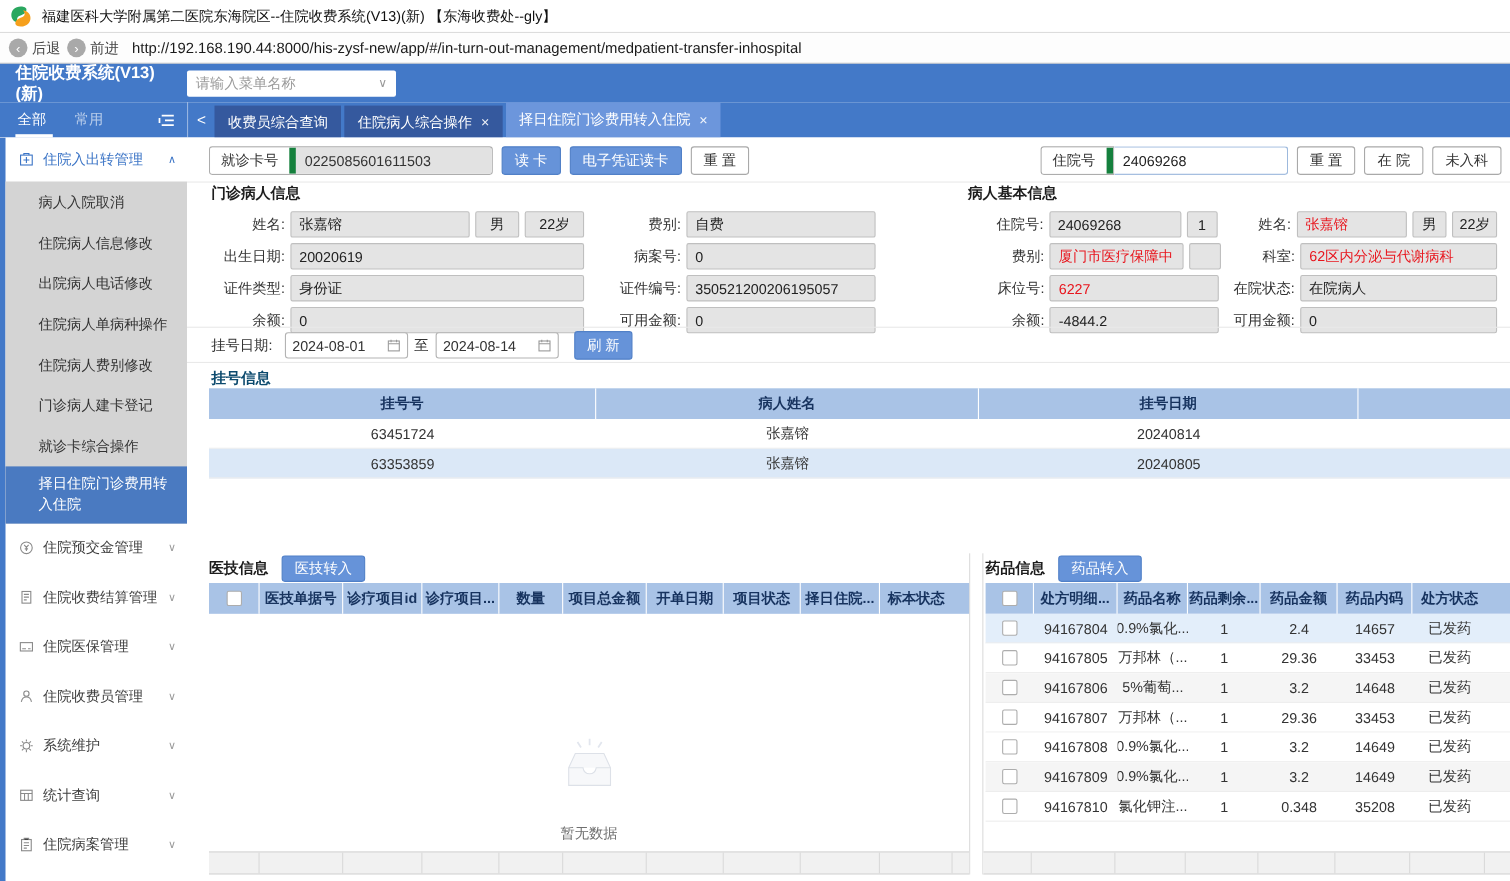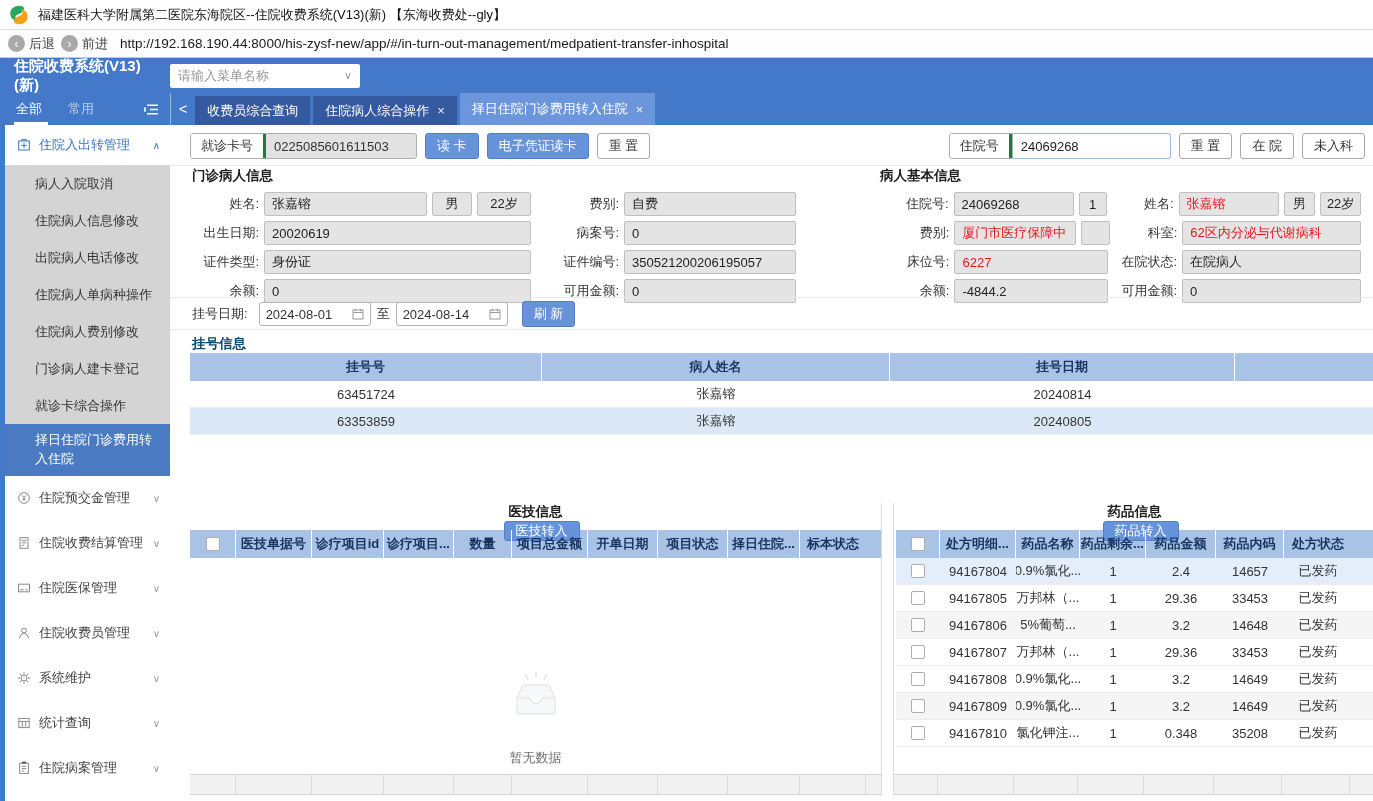--- a/index.html
+++ b/index.html
@@ -56,23 +56,23 @@
   .sgroup .ic { color:#8a8a8a; display:flex; }
   .sgroup .lbl { flex:1; }
   .sgroup .caret { color:#9a9a9a; font-size:10px; }
   .sgroup-top .ic { display:flex; }
 
   
   .main { position:absolute; left:170px; top:125px; right:0; bottom:0; background:#fff; }
 
   .toolbar { position:absolute; left:20px; right:8px; top:7px; height:28px; display:flex; align-items:center; }
   .combofield { display:flex; align-items:center; height:26px; border:1px solid #adadad; border-radius:3px; overflow:hidden; background:#fff; }
-  .combofield .cl { padding:0 10px; background:#fff; border-right:3px solid #15803d; height:100%; display:flex; align-items:center; color:#333; }
+  .combofield .cl { padding:0 10px; background:#fff; border-right:6px solid #15803d; height:100%; display:flex; align-items:center; color:#333; }
   .combofield .cv { background:#e2e2e2; height:100%; display:flex; align-items:center; padding:0 8px; color:#333; }
-  .cv.card-v { width:150px; }
+  .cv.card-v { width:178px; }
   .btn { height:26px; border-radius:3px; display:flex; align-items:center; justify-content:center;
     padding:0 11px; margin-left:8px; white-space:nowrap; cursor:default; }
   .btn.blue { background:#6693d9; border:1px solid #5180c7; color:#fff; }
   .btn.white { background:#fff; border:1px solid #a9a9a9; color:#333;text-align:center; }
   .inp-white { height:26px; border:1px solid #9db9dd; border-radius:0 3px 3px 0; background:#fff; padding:0 8px;
     font-size:13px; color:#222; font-family:inherit; }
   .rightgroup { margin-left:auto; display:flex; align-items:center; }
   .hr-line { position:absolute; left:0; right:0; height:1px; background:#e9e9e9; }
 
   
@@ -103,21 +103,21 @@
   .th:last-child { border-right:none; }
   .trow { display:flex; height:27px; border-bottom:1px solid #ededed; background:#fff; }
   .trow.alt { background:#dbe8f7; }
   .td { display:flex; align-items:center; justify-content:center; color:#333; overflow:hidden; white-space:nowrap; }
 
   
   .panels { position:absolute; left:20px; right:0; top:378px; bottom:6px; }
   .panel { position:absolute; top:0; bottom:0; }
   .panel-left { left:0; width:692px; border-right:1px solid #dcdcdc; }
   .panel-right { left:703px; right:0; border-left:1px solid #dcdcdc; padding-left:2px; }
-  .phead { height:27px; display:flex; align-items:center;flex-direction:column; }
+  .phead { height:27px; display:flex; align-items:center; }
   .ptitle { font-weight:bold; font-size:13.5px; color:#1d1d1d; }
   .p-btn { height:24px; margin-left:12px; }
   .pbody { position:relative; }
   .cbx { width:14px; height:14px; border:1px solid #adadad; border-radius:2px; background:#fff; appearance:none; -webkit-appearance:none; }
   .emptystate { position:absolute; left:0; right:0; top:112px; display:flex; flex-direction:column; align-items:center;gap:28px; }
   .emptystate .txt { color:#6f6f6f; margin-top:4px; }
   .pfooter { position:absolute; left:0; right:0; bottom:0; height:21px; background:#f1f1f1;
     border-top:1px solid #d5d5d5; border-bottom:1px solid #d5d5d5; display:flex; }
   .pf-cell { border-right:1px solid #dadada; height:100%; }
 </style>

